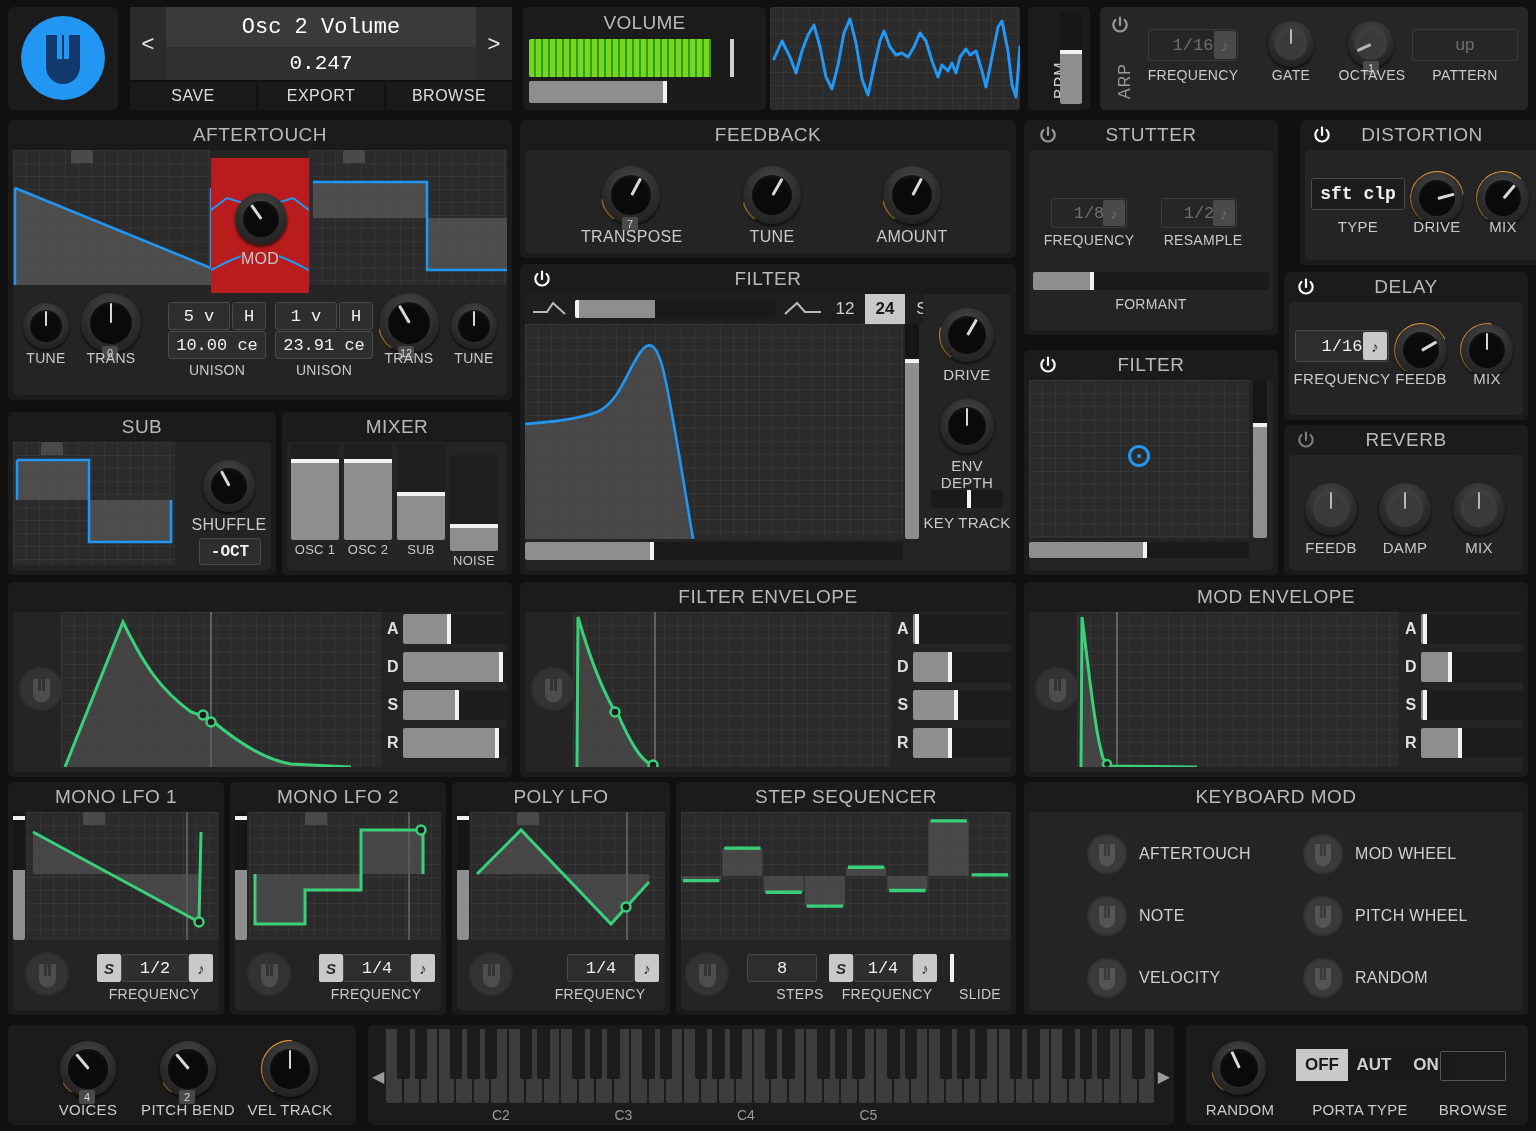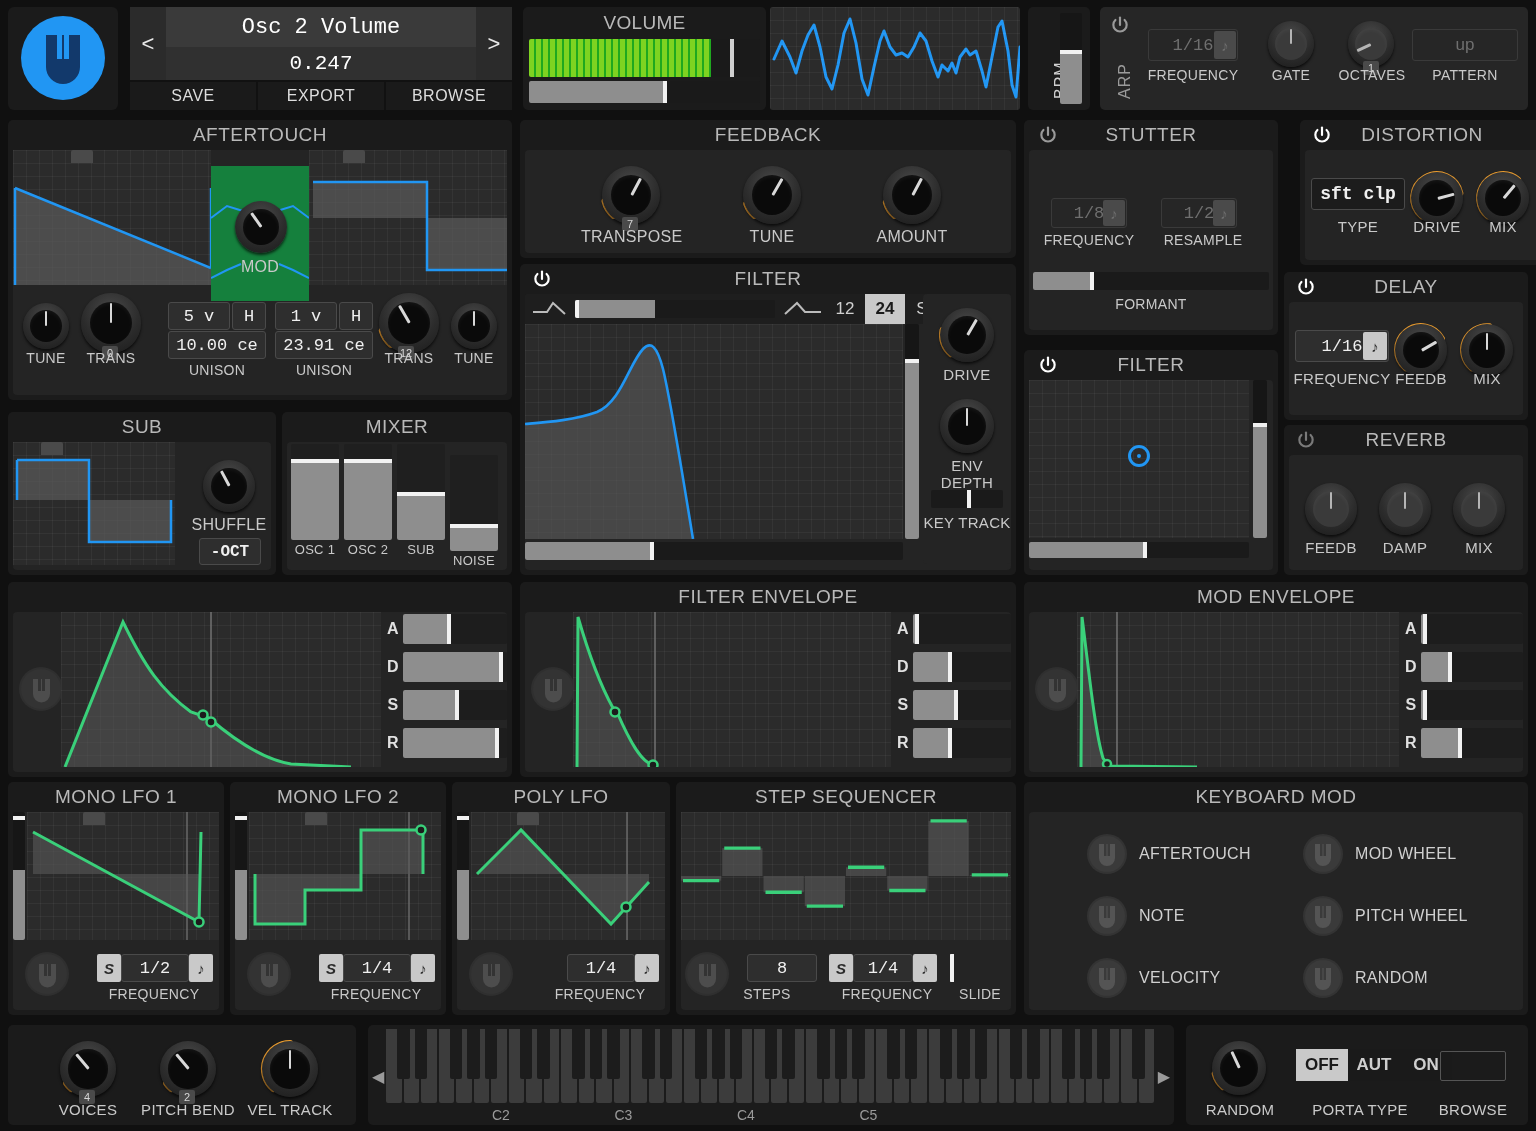--- a/index.html
+++ b/index.html
@@ -195,21 +195,21 @@
         </svg>
       </div>
       <div class="graph" style="left:296px;top:0;width:198px;height:135px">
         <div class="gridbg"></div>
         <div class="tab" style="left:34px"></div>
         <svg width="198" height="135" viewBox="0 0 198 135">
           <path d="M4 32 L118 32 L118 120 L198 120 L198 68 L4 68 Z" fill="#585858" opacity=".75"></path>
           <path d="M4 32 L118 32 L118 120 L198 120" stroke="#2196f3" stroke-width="2.5" fill="none"></path>
         </svg>
       </div>
-      <div style="position:absolute;left:198px;top:16px;width:98px;height:135px;background:#15803d">
+      <div style="position:absolute;left:198px;top:8px;width:98px;height:135px;background:#b91c1c">
         <svg width="98" height="135" viewBox="0 0 98 135">
           <path d="M0 52 L16 40 L32 45" stroke="#2196f3" stroke-width="2" fill="none"></path>
           <path d="M98 52 L82 40 L66 45" stroke="#2196f3" stroke-width="2" fill="none"></path>
           <path d="M0 112 L16 104 L30 98" stroke="#2196f3" stroke-width="2" fill="none"></path>
           <path d="M98 112 L82 104 L68 98" stroke="#2196f3" stroke-width="2" fill="none"></path>
         </svg>
         <div class="knob" id="oscMod" style="left:24px;top:35px;width:52px;height:52px">
             <div class="body" style="width:52px;height:52px"></div>
             <div class="cap" style="left:7.800000000000001px;top:7.800000000000001px;width:36.4px;height:36.4px"></div>
             <div class="ptr" style="left:24.7px;top:8.528000000000002px;width:2.6px;height:17.471999999999998px;transform:rotate(-35deg)"></div>
@@ -833,21 +833,21 @@
             <line x1="290.75" y1="62.84" x2="327" y2="62.84" stroke="#3ad07a" stroke-width="3.4"></line>
           </svg>
         </div>
       <div class="envbtn" style="left:4px;top:140px">
         <svg viewBox="0 0 44 44">
             <circle cx="22" cy="22" r="20" fill="#333"></circle>
             <path d="M14 12 h5 v12 h3 v-12 h1 v12 h3 v-12 h5 v15 a7.5 7.5 0 0 1 -17 0 z" fill="#4d4d4d"></path>
           </svg>
       </div>
       <div class="vbox" style="left:66px;top:142px;width:70px;height:28px">8</div>
-      <div class="lbl" style="position:absolute;left:47px;top:174px;width:78px">STEPS</div>
+      <div class="lbl" style="position:absolute;left:80px;top:174px;width:78px">STEPS</div>
       <div class="sbtn" style="left:148px;top:142px;width:24px;height:28px">S</div>
       <div class="vbox" style="left:172px;top:142px;width:60px;height:28px">1/4</div>
       <div class="notebtn" style="left:232px;top:142px;width:24px;height:28px">♪</div>
       <div class="lbl" style="position:absolute;left:146px;top:174px;width:120px">FREQUENCY</div>
       <div class="hslider" style="left:268px;top:142px;width:60px;height:28px;background:transparent">
         <div class="hand" id="slideHand" style="width: 4px; left: 2%;"></div>
       </div>
       <div class="lbl" style="position:absolute;left:268px;top:174px;width:62px">SLIDE</div>
     </div>
   </div>

